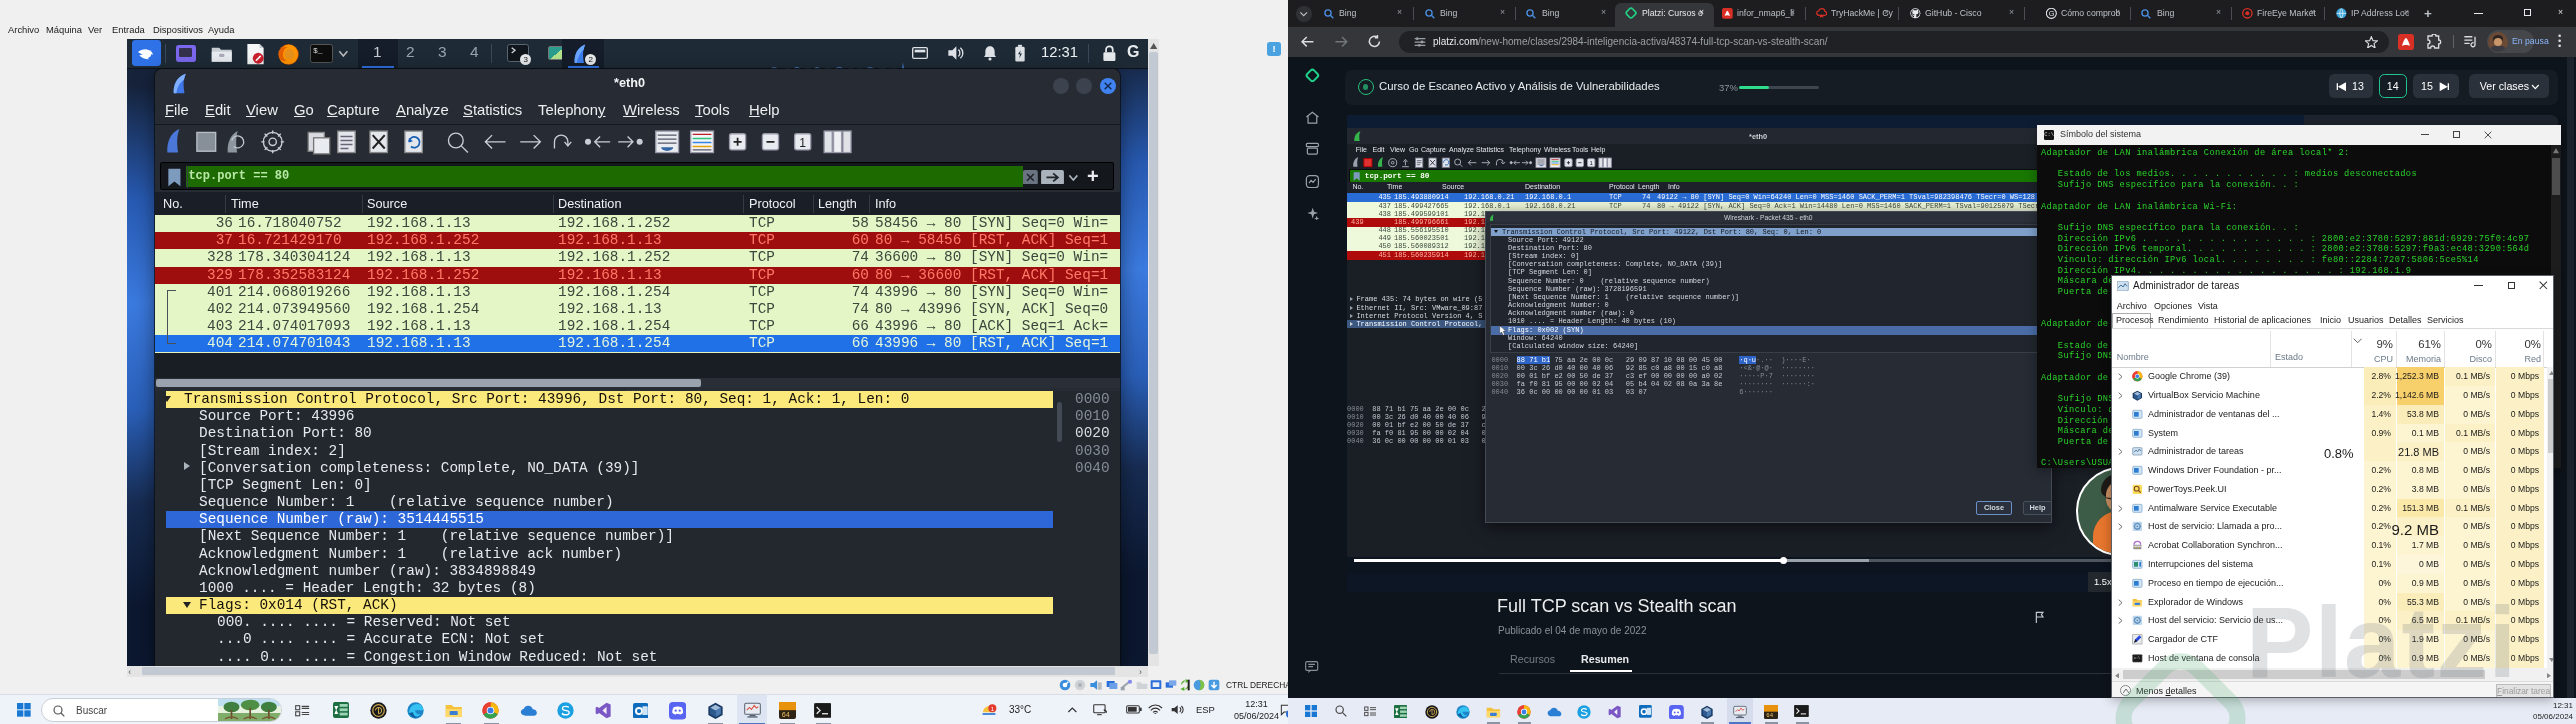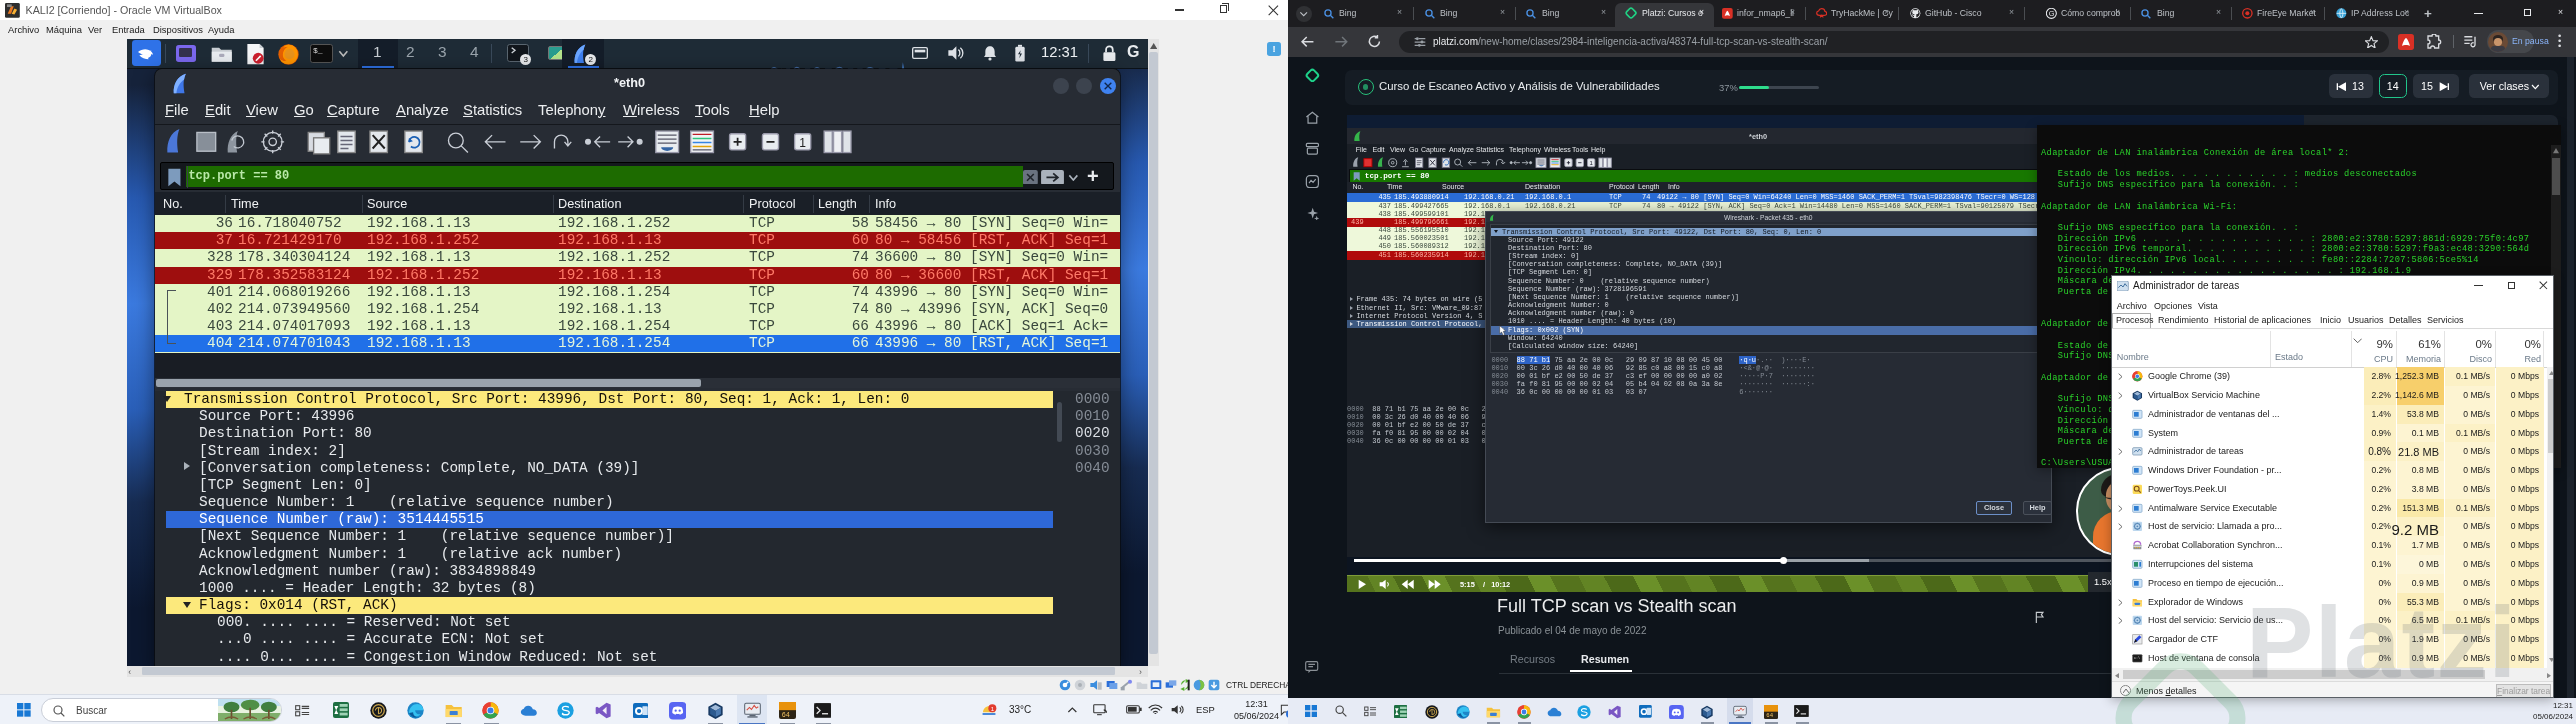--- a/index.html
+++ b/index.html
@@ -5,35 +5,20 @@
 html,body{width:2576px;height:725px;overflow:hidden;background:#000;font-family:"Liberation Sans",sans-serif}
 .a{position:absolute}
 .m{font-family:"Liberation Mono",monospace}
 .pre{white-space:pre}
 #L{left:0;top:0;width:1288px;height:725px;background:#f0f0f0}
 #R{left:1288px;top:0;width:1288px;height:725px;background:#1b212b}
 </style></head>
 <body>
 <div id="L" class="a">
 
-<div class="a" style="left:0;top:0;width:1288px;height:20px;background:#fff">
- <svg class="a" style="left:5.4px;top:3.4px" width="14.8" height="14.8" viewBox="0 0 22 22">
-        <rect x="0" y="0" width="22" height="22" rx="2" fill="#2d2d2d"></rect>
-        <path d="M4 16 L9 5 L13 5 L9 16 Z" fill="#e87722"></path>
-        <path d="M10 16 L14 8 L18 10 L14 17 Z" fill="#f8b133"></path>
-        <rect x="3" y="2" width="7" height="4" fill="#888"></rect>
-      </svg>
- <div class="a" style="left:25.5px;top:4px;font-size:10.7px;color:#555">KALI2 [Corriendo] - Oracle VM VirtualBox</div>
- <div class="a" style="left:1175px;top:9.4px;width:8.7px;height:1.3px;background:#333"></div>
- <div class="a" style="left:1220px;top:5.4px;width:7.4px;height:7.4px;border:1px solid #333"></div>
- <div class="a" style="left:1222px;top:3.4px;width:7.4px;height:7.4px;border-top:1px solid #333;border-right:1px solid #333"></div>
- <svg class="a" style="left:1268px;top:5.4px" width="10.7" height="10.7" viewBox="0 0 16 16">
-        <path d="M1 1 L15 15 M15 1 L1 15" stroke="#333" stroke-width="1.6"></path>
-      </svg>
-</div>
 
 <div class="a" style="left:0;top:20px;width:1288px;height:19px;background:#f0f0f0;font-size:9.4px;color:#1a1a1a">
  <span class="a" style="left:8px;top:4px">Archivo</span>
       <span class="a" style="left:46px;top:4px">Máquina</span>
       <span class="a" style="left:88px;top:4px">Ver</span>
       <span class="a" style="left:112px;top:4px">Entrada</span>
       <span class="a" style="left:153px;top:4px">Dispositivos</span>
       <span class="a" style="left:208px;top:4px">Ayuda</span>
  <div class="a" style="left:1267px;top:21.5px;width:14px;height:14px;background:#4aa3e0;border-radius:2.7px;color:#fff;font-weight:bold;font-size:9.4px;text-align:center;line-height:14px">!</div>
 </div>
@@ -836,55 +821,48 @@
    </div>
   </div>
 
   <div class="a" style="left:0;top:442px;width:957px;height:17.4px;background:#0c1420">
    <div class="a" style="left:7.4px;top:2px;width:949px;height:3.4px;background:#50565e"></div>
    <div class="a" style="left:7.4px;top:2px;width:515px;height:3.4px;background:#9aa1a8"></div>
    <div class="a" style="left:7.4px;top:2px;width:430px;height:3.4px;background:#fff"></div>
    <div class="a" style="left:433px;top:0;width:7.4px;height:7.4px;border-radius:50%;background:#fff"></div>
   </div>
 
-  <div class="a" style="left:0;top:460px;width:957px;height:17.4px;background:repeating-linear-gradient(63deg,#55731d 0 25.5px,#628424 25.5px 48px,#4c6919 48px 74px,#6b9029 74px 94px);border-top:1.3px solid #7f9c38">
-   <svg class="a" style="left:11.4px;top:3.4px" width="8.7" height="10.7" viewBox="0 0 13 16">
-            <path d="M1 1 L12 8 L1 15 Z" fill="#fff"></path>
-          </svg>
-   <svg class="a" style="left:32px;top:3.4px" width="12" height="10.7" viewBox="0 0 18 16">
-            <path d="M1 5 L5 5 L10 1 L10 15 L5 11 L1 11 Z" fill="#fff"></path>
-            <path d="M12.5 5 C14.5 6.5 14.5 9.5 12.5 11" stroke="#fff" stroke-width="1.6" fill="none"></path>
-          </svg>
-   <svg class="a" style="left:54px;top:3.4px" width="13.4" height="10.7" viewBox="0 0 20 16">
-            <path d="M10 1 L1 8 L10 15 Z M19 1 L10 8 L19 15 Z" fill="#fff"></path>
-          </svg>
-   <svg class="a" style="left:81px;top:3.4px" width="13.4" height="10.7" viewBox="0 0 20 16">
-            <path d="M1 1 L10 8 L1 15 Z M10 1 L19 8 L10 15 Z" fill="#fff"></path>
-          </svg>
-   <div class="a" style="left:113px;top:4px;color:#fff;font-size:7.4px;font-weight:bold">5:15&nbsp;&nbsp;&nbsp;&nbsp;/&nbsp;&nbsp;&nbsp;10:12</div>
-  </div>
   <div class="a" style="left:741px;top:457px;width:29.5px;height:20px;background:#23282e;color:#fff;font-size:9.4px;text-align:center;line-height:20px">1.5x</div>
  </div>
 
  <div class="a" style="left:209px;top:539px;font-size:18px;color:#eceDEE">Full TCP scan vs Stealth scan</div>
  <div class="a" style="left:210px;top:568px;font-size:10px;color:#8b9297">Publicado el 04 de mayo de 2022</div>
  <svg class="a" style="left:747px;top:554px" width="10" height="12.7" viewBox="0 0 15 19">
         <path d="M2 1 V18 M2 2 H12 L9.5 5.5 L12 9 H2" stroke="#c8ccd0" stroke-width="1.7" fill="none"></path>
       </svg>
  <div class="a" style="left:222px;top:596px;font-size:10.7px;color:#767e86">Recursos</div>
  <div class="a" style="left:293px;top:596px;font-size:10.7px;color:#e8eaed;font-weight:bold">Resumen</div>
  <div class="a" style="left:282px;top:613px;width:62px;height:2px;background:#fff"></div>
  <div class="a" style="left:211px;top:616px;width:612px;height:1px;background:#2a3138"></div>
  <svg class="a" style="left:17.4px;top:604px" width="13.4" height="12.7" viewBox="0 0 20 19">
         <rect x="1" y="1" width="18" height="13" rx="2" fill="none" stroke="#8a9096" stroke-width="1.7"></rect>
         <path d="M5 17 L8 14 M5 5 h10 M5 8.5 h7" stroke="#8a9096" stroke-width="1.7" fill="none"></path>
       </svg>
 </div>
 
 <div class="a" style="left:749px;top:125px;width:524px;height:343px;background:#0c0c0c;box-shadow:0 2.7px 10.7px rgba(0,0,0,.35);z-index:30">
+ <div class="a" style="left:0;top:0;width:524px;height:20px;background:#f2f2f2">
+  <div class="a" style="left:6.7px;top:4.7px;width:10.7px;height:10.7px;background:#111;border-radius:1.3px;color:#ddd;font-size:5.4px;line-height:10.7px;text-align:center;font-family:'Liberation Mono',monospace">C:\</div>
+  <div class="a" style="left:23px;top:4px;font-size:9px;color:#333">Símbolo del sistema</div>
+  <div class="a" style="left:384px;top:9.4px;width:8px;height:1px;background:#444"></div>
+  <div class="a" style="left:416px;top:6px;width:6.7px;height:6.7px;border:0.9px solid #444"></div>
+  <svg class="a" style="left:447px;top:6px" width="8" height="8" viewBox="0 0 12 12">
+          <path d="M1 1 L11 11 M11 1 L1 11" stroke="#444" stroke-width="1.4"></path>
+        </svg>
+ </div>
  <div class="a m pre" style="left:4px;top:23px;font-size:8.7px;line-height:10.7px;letter-spacing:0.4px;color:#2bd42b">Adaptador de LAN inalámbrica Conexión de área local* 2:
 
    Estado de los medios. . . . . . . . . . . : medios desconectados
    Sufijo DNS específico para la conexión. . :
 
 Adaptador de LAN inalámbrica Wi-Fi:
 
    Sufijo DNS específico para la conexión. . :
    Dirección IPv6 . . . . . . . . . . . . . . . : 2800:e2:3780:5297:881d:6929:75f0:4c97
    Dirección IPv6 temporal. . . . . . . . . . . : 2800:e2:3780:5297:f9a3:ec48:3290:564d
@@ -1046,21 +1024,21 @@
  <div class="a" style="left:333px;top:0;width:50px;height:19px;background:#fdf4d2"></div>
  <div class="a" style="left:384px;top:0;width:48px;height:19px;background:#fcf1c6"></div>
  <svg class="a" style="left:6px;top:6px" width="4.7" height="7.4" viewBox="0 0 7 11">
           <path d="M1 1 L6 5.5 L1 10" stroke="#666" stroke-width="1.4" fill="none"></path>
         </svg>
  <svg class="a" style="left:20px;top:4px" width="10.7" height="10.7" viewBox="0 0 16 16">
           <rect x="1" y="2.5" width="14" height="11" rx="1.5" fill="#cfe0ef" stroke="#6a8aa8"></rect>
           <path d="M3 9.5 L6 6 L8.5 8.5 L11 4.5 L13 7.5" stroke="#3a6a9a" stroke-width="1.2" fill="none"></path>
         </svg>
  <div class="a" style="left:36px;top:4px">Administrador de tareas</div>
- <div class="a" style="left:212px;top:4px;width:67px;text-align:right;font-size:10px">0.8%</div>
+ <div class="a" style="left:212px;top:4px;width:67px;font-size:13px">0.8%</div>
  <div class="a" style="left:260px;top:4px;width:67px;text-align:right;font-size:11px">21.8 MB</div>
  <div class="a" style="left:311px;top:4px;width:67px;text-align:right;font-size:8.6px">0 MB/s</div>
  <div class="a" style="left:360px;top:4px;width:67px;text-align:right;font-size:8.6px">0 Mbps</div>
  </div>
  <div class="a" style="left:0;top:185px;width:435px;height:19px">
  <div class="a" style="left:252px;top:0;width:32px;height:19px;background:#fdf4d2"></div>
  <div class="a" style="left:285px;top:0;width:47px;height:19px;background:#fdf4d2"></div>
  <div class="a" style="left:333px;top:0;width:50px;height:19px;background:#fdf4d2"></div>
  <div class="a" style="left:384px;top:0;width:48px;height:19px;background:#fcf1c6"></div>
  <svg class="a" style="left:20px;top:4px" width="10.7" height="10.7" viewBox="0 0 16 16">

